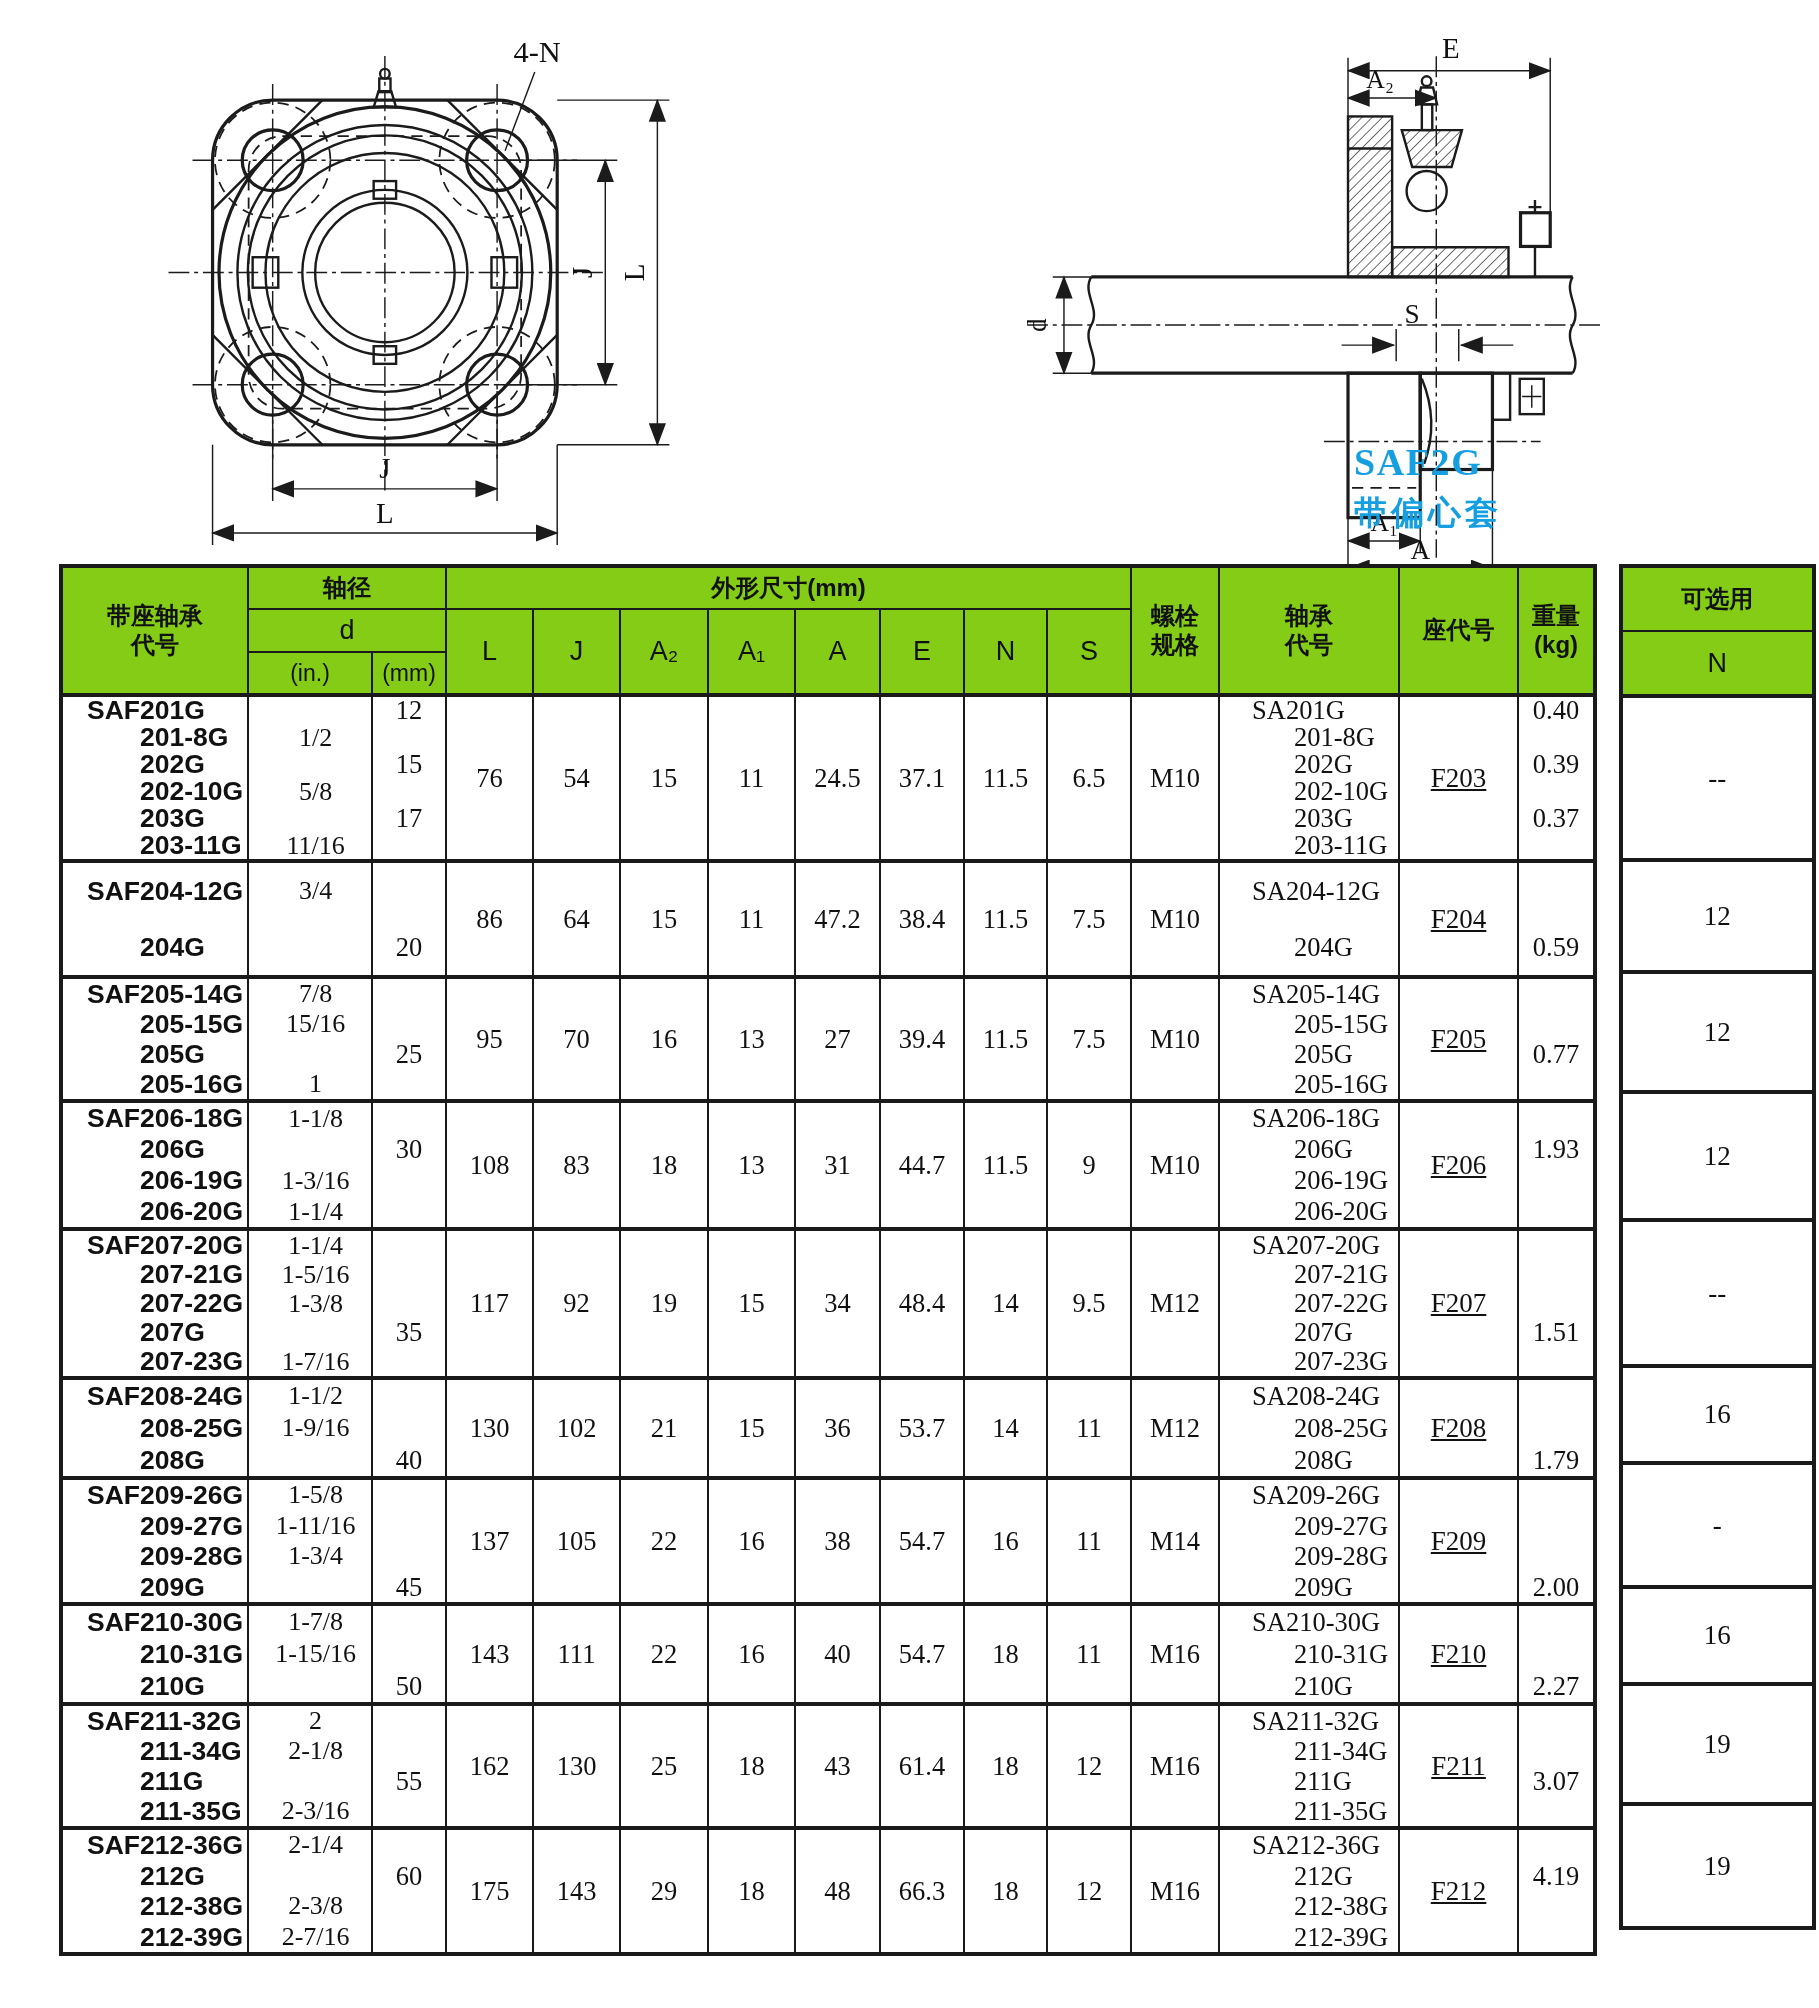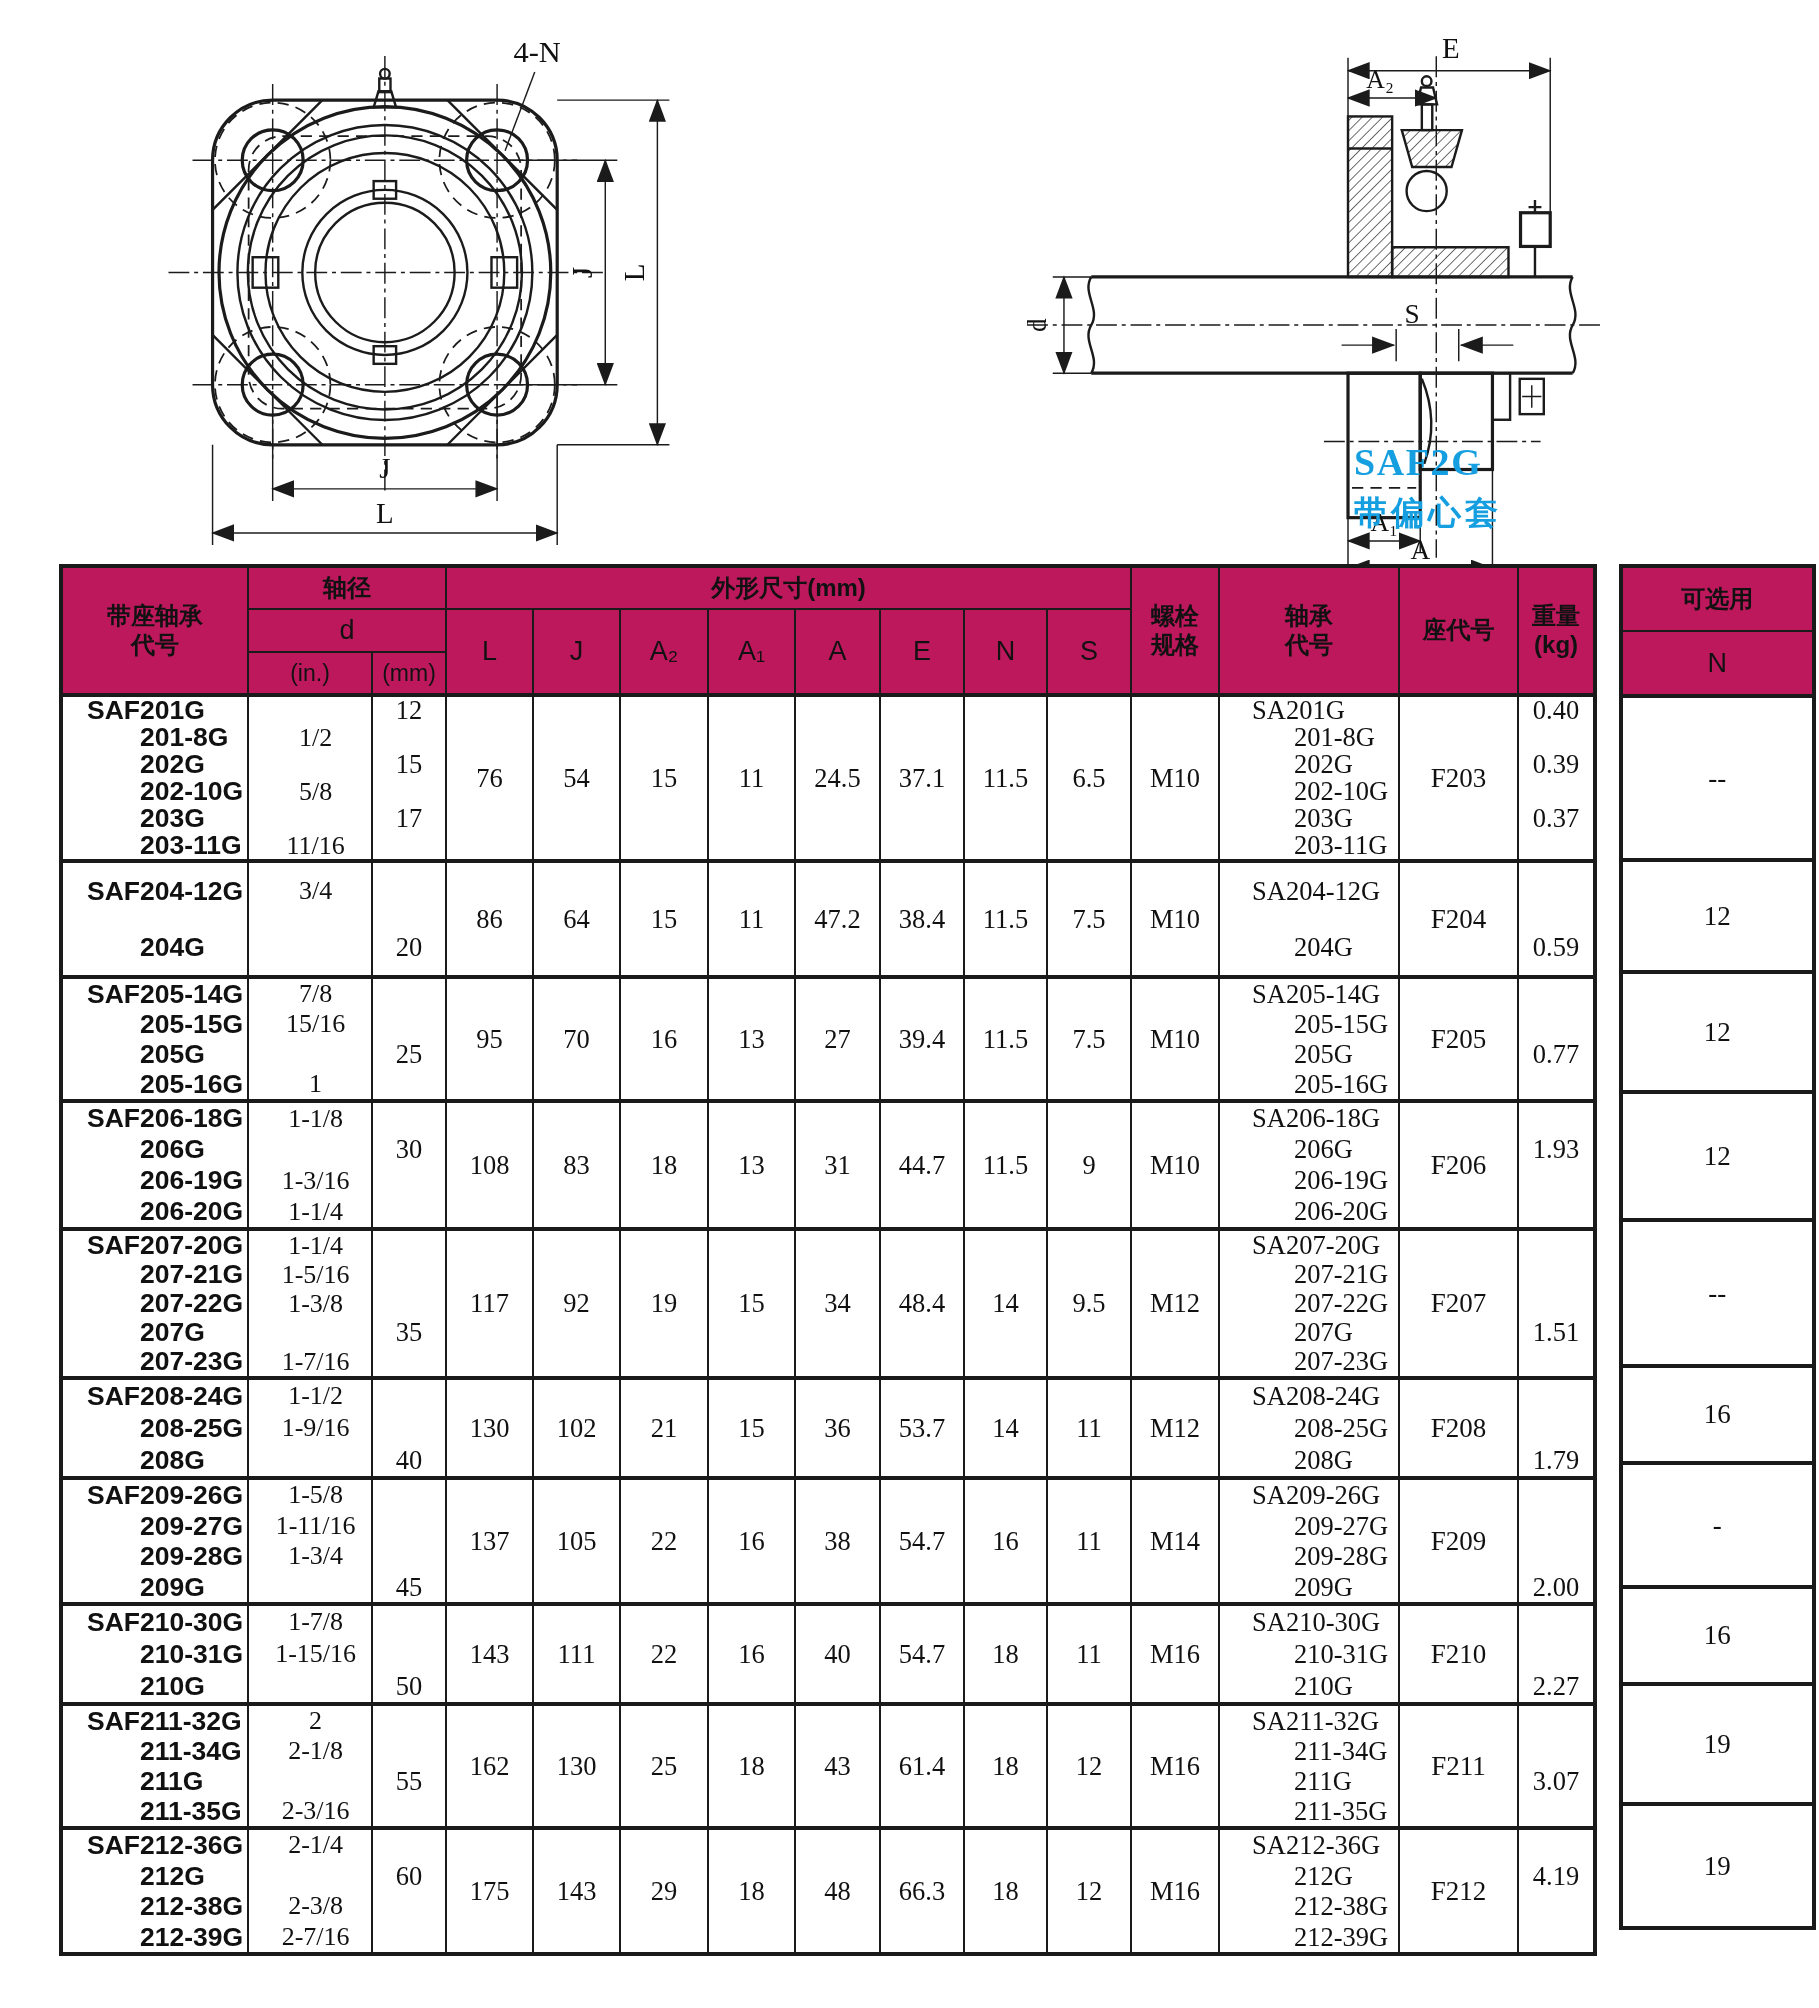--- a/index.html
+++ b/index.html
@@ -18,33 +18,33 @@
   .series{position:absolute;left:1354px;top:440px;color:#169fe0;}
   .series .s1{font:bold 38px "Liberation Serif","DejaVu Serif",serif;letter-spacing:1.6px;}
   .series .s2{font:bold 33px "Liberation Serif","DejaVu Serif",serif;letter-spacing:4px;margin-top:7px;}
 
   
   .tables{position:absolute;left:59px;top:564px;display:flex;gap:21.7px;align-items:flex-start;}
   table{border-collapse:collapse;table-layout:fixed;background:#fff;}
   .mt{width:1536px;border:4.8px solid #1a1a1a;}
   .ot{width:193px;border:4.8px solid #1a1a1a;}
   .mt td,.ot td{border:2.4px solid #1a1a1a;padding:0;overflow:hidden;}
-  thead td{background:#be185d;text-align:center;vertical-align:middle;
+  thead td{background:#84cc16;text-align:center;vertical-align:middle;
            font:bold 24px/1.2 "Liberation Sans","DejaVu Sans",sans-serif;}
   thead td.lat{font:400 27px "Liberation Sans","DejaVu Sans",sans-serif;}
   thead td.unit{font:400 23px "Liberation Sans","DejaVu Sans",sans-serif;margin-top:9px;}
   .mt thead{border-bottom:4px solid #1a1a1a;}
   .ot thead{border-bottom:3px solid #404040;}
   .mt thead tr,.ot thead tr{height:43px;}
   .ot thead tr{height:65px;}
   .mt tbody tr,.ot tbody tr{border-top:4px solid #1a1a1a;}
   tr.r1{height:164px}tr.r2{height:112px}tr.r3{height:120px}tr.r4{height:128px}tr.r5{height:146px}
   tr.r6{height:97px}tr.r7{height:124px}tr.r8{height:97px}tr.r9{height:120px}tr.r10{height:124px}
   .num{font:400 26.5px "Liberation Serif","DejaVu Serif",serif;text-align:center;vertical-align:middle;}
-  .fc{font:400 27px "Liberation Serif","DejaVu Serif",serif;}
+  .fc{font:400 27px "Liberation Serif","DejaVu Serif",serif;text-decoration:underline;}
   .stack{vertical-align:middle;}
   .lines{width:100%;}
   .ln{white-space:nowrap;overflow:hidden;}
   .code .ln{font:bold 26.5px "Liberation Sans","DejaVu Sans",sans-serif;padding-left:24px;text-align:left;}
   .code .c{padding-left:77px;}
   .din .ln{font:400 26px "Liberation Serif","DejaVu Serif",serif;padding-left:11.2px;text-align:center;}
   .dmm .ln,.wt .ln{font:400 26.5px "Liberation Serif","DejaVu Serif",serif;text-align:center;}
   .bc .ln{font:400 26.5px "Liberation Serif","DejaVu Serif",serif;padding-left:32px;text-align:left;}
   .bc .c{padding-left:74px;}
   tr.r1 .ln{height:27px;line-height:27px}

